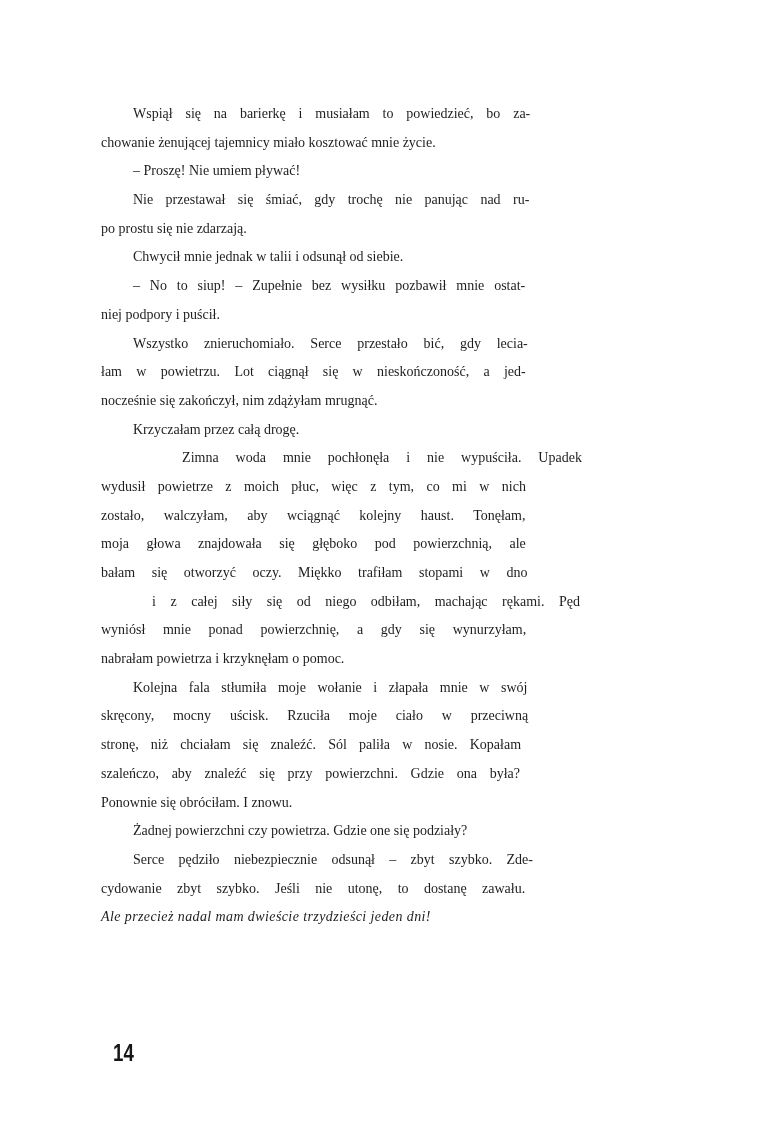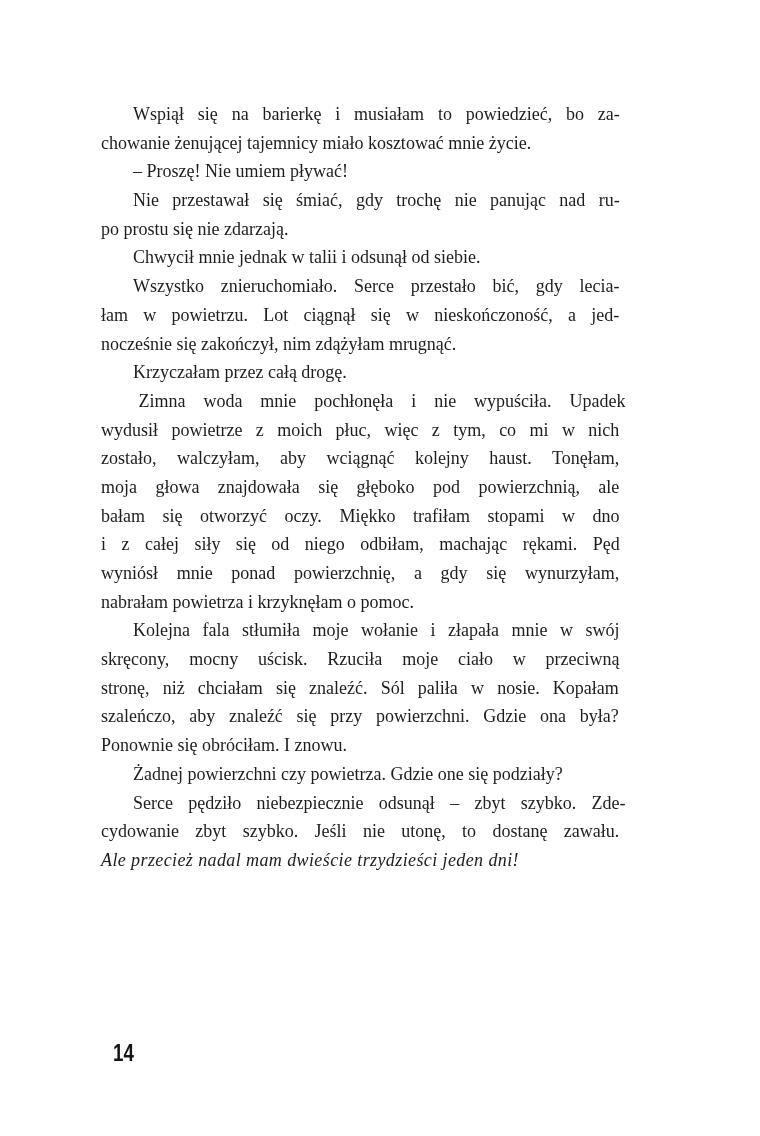--- a/index.html
+++ b/index.html
@@ -18,21 +18,21 @@
     position: absolute;
     inset: 0;
     background: #ffffff;
   }
   .text-block {
     position: absolute;
     left: 101px;
     top: 100px;
     width: 530px;
     font-family: "Liberation Serif", serif;
-    font-size: 18px;
+    font-size: 14px;
     line-height: 28.7px;
     color: #1f1d1b;
   }
   .para {
     margin: 0;
     padding: 0;
   }
   .line {
     white-space: nowrap;
     height: 28.7px;
@@ -72,34 +72,38 @@
       <div class="para">
         <div class="line first j" style="word-spacing: 8.87326px;"><span class="line-text">Nie przestawał się śmiać, gdy trochę nie panując nad ru-</span></div>
       </div>
       <div class="para">
         <div class="line"><span class="line-text">po prostu się nie zdarzają.</span></div>
       </div>
       <div class="para">
         <div class="line first"><span class="line-text">Chwycił mnie jednak w talii i odsunął od siebie.</span></div>
       </div>
       <div class="para">
+        <div class="line first j" style="word-spacing: 6.33281px;"><span class="line-text">– No to siup! – Zupełnie bez wysiłku pozbawił mnie ostat-</span></div>
+        <div class="line"><span class="line-text">niej podpory i puścił.</span></div>
+      </div>
+      <div class="para">
         <div class="line first j" style="word-spacing: 12.2812px;"><span class="line-text">Wszystko znieruchomiało. Serce przestało bić, gdy lecia-</span></div>
         <div class="line j" style="word-spacing: 10.7691px;"><span class="line-text">łam w powietrzu. Lot ciągnął się w nieskończoność, a jed-</span></div>
         <div class="line"><span class="line-text">nocześnie się zakończył, nim zdążyłam mrugnąć.</span></div>
       </div>
       <div class="para">
         <div class="line first"><span class="line-text">Krzyczałam przez całą drogę.</span></div>
       </div>
       <div class="para">
         <div class="line first j" style="word-spacing: 13.4554px; text-align: center;"><span class="line-text">Zimna woda mnie pochłonęła i nie wypuściła. Upadek</span></div>
         <div class="line j" style="word-spacing: 8.90199px;"><span class="line-text">wydusił powietrze z moich płuc, więc z tym, co mi w nich</span></div>
         <div class="line j" style="word-spacing: 15.9974px;"><span class="line-text">zostało, walczyłam, aby wciągnąć kolejny haust. Tonęłam,</span></div>
         <div class="line j" style="word-spacing: 13.9219px;"><span class="line-text">moja głowa znajdowała się głęboko pod powierzchnią, ale</span></div>
         <div class="line j" style="word-spacing: 13.0332px;"><span class="line-text">bałam się otworzyć oczy. Miękko trafiłam stopami w dno</span></div>
-        <div class="line j" style="word-spacing: 10.9766px;"><span class="line-text">i z całej siły się od niego odbiłam, machając rękami. Pęd</span></div>
+        <div class="line j" style="word-spacing: 10.9766px; text-align: center;"><span class="line-text">i z całej siły się od niego odbiłam, machając rękami. Pęd</span></div>
         <div class="line j" style="word-spacing: 14.1362px;"><span class="line-text">wyniósł mnie ponad powierzchnię, a gdy się wynurzyłam,</span></div>
         <div class="line"><span class="line-text">nabrałam powietrza i krzyknęłam o pomoc.</span></div>
       </div>
       <div class="para">
         <div class="line first j" style="word-spacing: 8.01215px;"><span class="line-text">Kolejna fala stłumiła moje wołanie i złapała mnie w swój</span></div>
         <div class="line j" style="word-spacing: 15.3393px;"><span class="line-text">skręcony, mocny uścisk. Rzuciła moje ciało w przeciwną</span></div>
         <div class="line j" style="word-spacing: 8.65799px;"><span class="line-text">stronę, niż chciałam się znaleźć. Sól paliła w nosie. Kopałam</span></div>
         <div class="line j" style="word-spacing: 9.23633px;"><span class="line-text">szaleńczo, aby znaleźć się przy powierzchni. Gdzie ona była?</span></div>
         <div class="line"><span class="line-text">Ponownie się obróciłam. I znowu.</span></div>
       </div>

